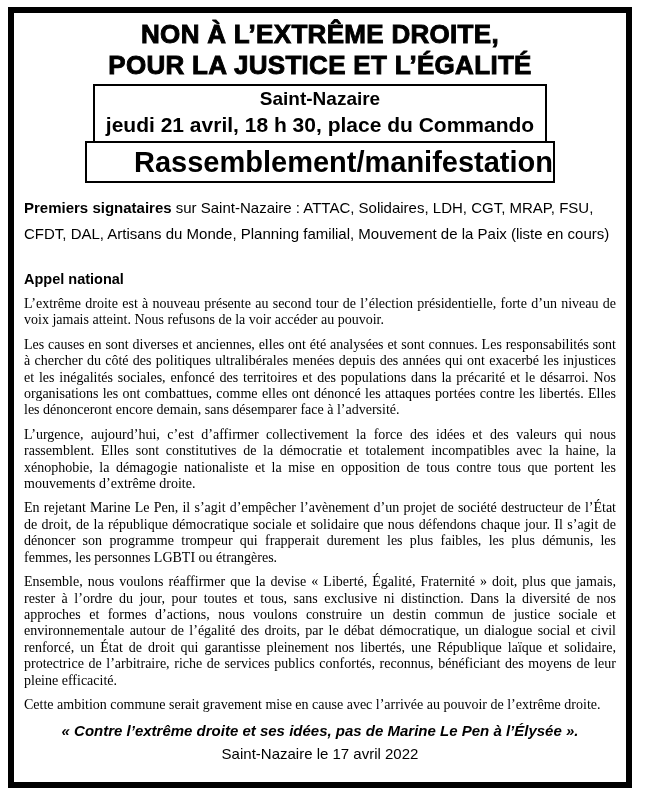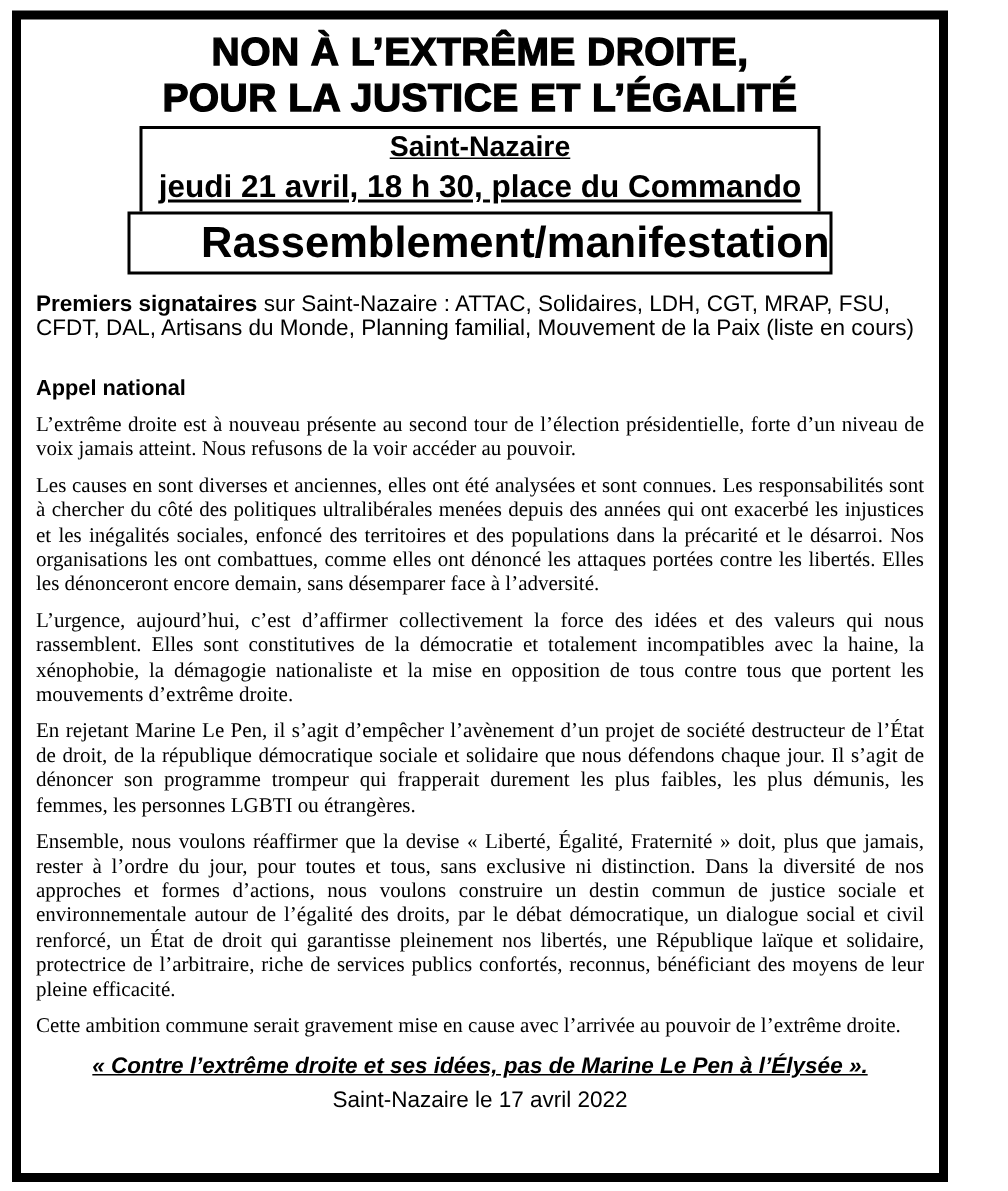--- a/index.html
+++ b/index.html
@@ -28,40 +28,39 @@
     -webkit-text-stroke: 0.9px currentColor;
   }
   .date-box {
     width: 454px;
     box-sizing: border-box;
     margin: 3px auto 0 auto;
     border: 2px solid #000;
     text-align: center;
     padding: 1px 0 3px 0;
     background: #fff;
-    text-decoration: underline;
   }
   .city { font-weight: bold; font-size: 19px; line-height: 24px; }
   .when { font-weight: bold; font-size: 21px; line-height: 28px; }
   .rally-box {
     width: 470px;
     box-sizing: border-box;
     margin: -3px auto 0 auto;
     border: 2px solid #000;
     text-align: right;
     font-weight: bold;
     font-size: 29px;
     line-height: 38px;
     background: #fff;
     position: relative;
   }
   .signatories {
     margin: 12px 0 0 0;
     font-size: 15px;
-    line-height: 16px;
+    line-height: 26px;
   }
   .signatories b { font-weight: bold; }
   .appel-heading {
     margin: 24px 0 0 0;
     font-size: 14.5px;
     font-weight: bold;
     line-height: 17px;
   }
   p.body-par {
     margin: 8px 0 0 0;
@@ -71,21 +70,20 @@
     text-justify: inter-word;
     font-family: Liberation Serif, serif;
   }
   .quote {
     margin: 8px 0 0 0;
     text-align: center;
     font-weight: bold;
     font-style: italic;
     font-size: 15px;
     line-height: 19px;
-    text-decoration: underline;
   }
   .dateline {
     margin: 4px 0 0 0;
     text-align: center;
     font-size: 15px;
     line-height: 19px;
   }
 </style>
 </head>
 <body>

